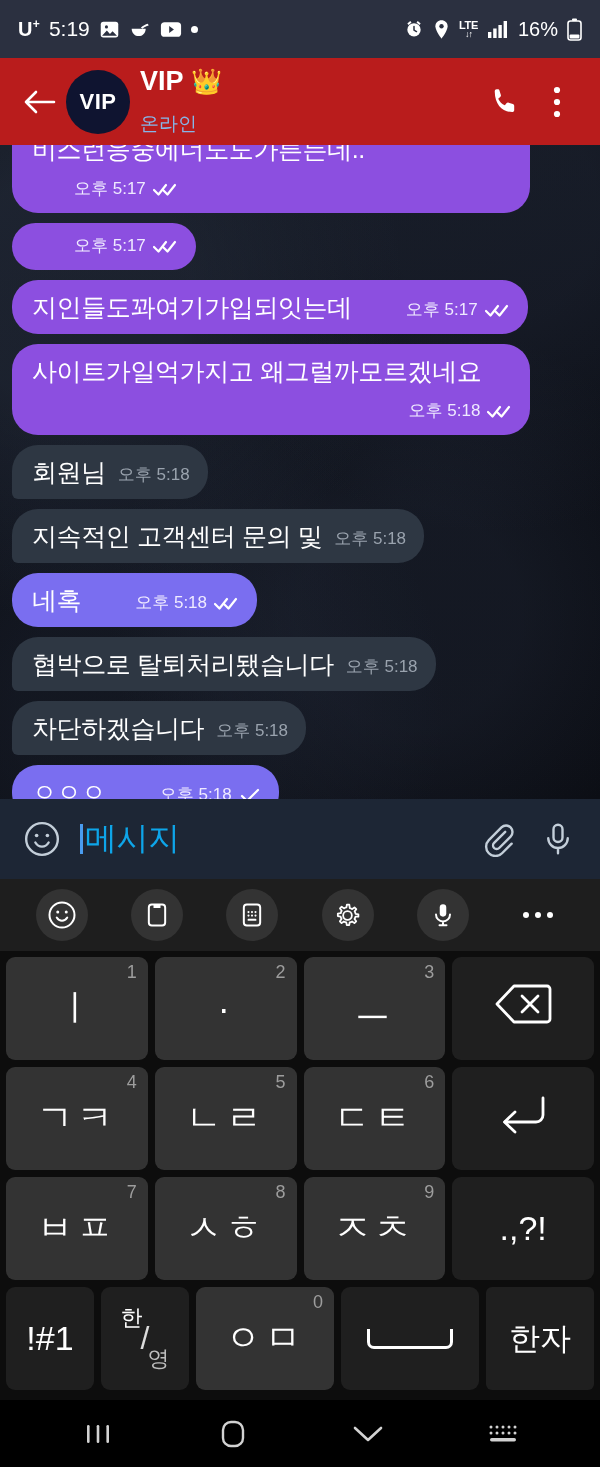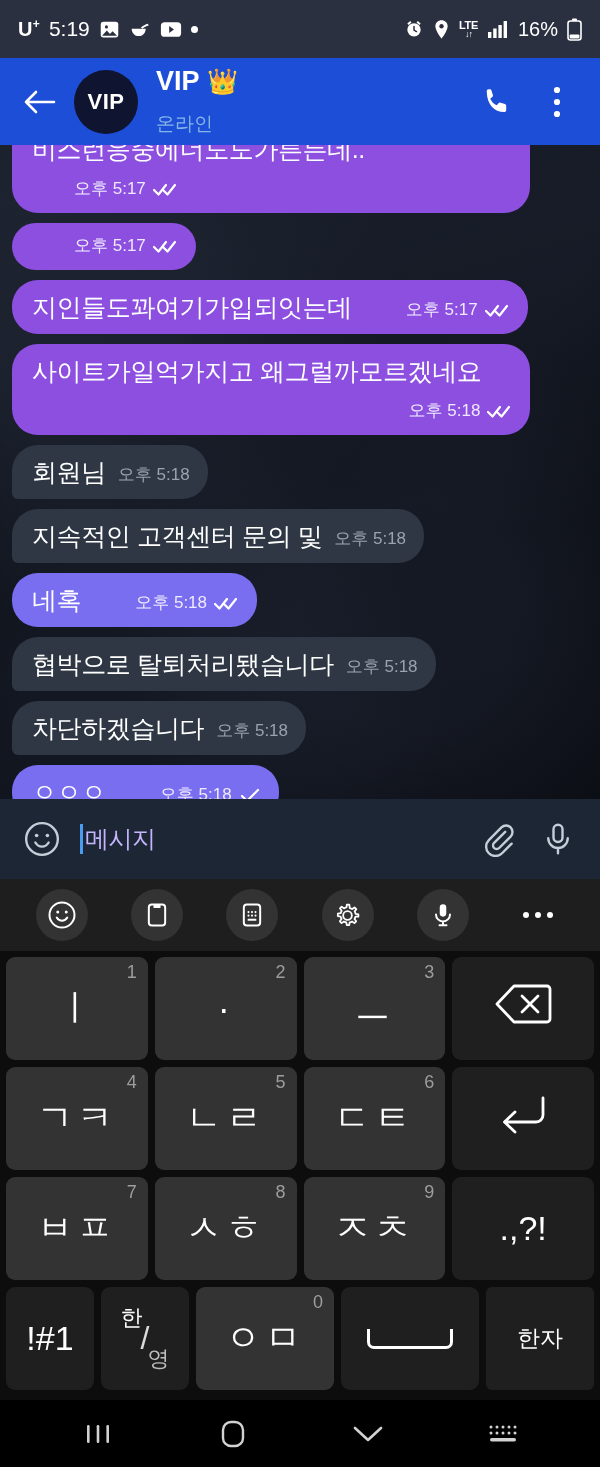--- a/index.html
+++ b/index.html
@@ -23,22 +23,22 @@
   .sb-time { font-size: 21px; font-weight: 500; }
   .sb-ico { display: inline-flex; align-items: center; justify-content: center; }
   .sb-dot { width: 7px; height: 7px; border-radius: 50%; background: #fff; }
   .lte-wrap { display: flex; flex-direction: column; align-items: center; line-height: 1; }
   .lte-txt { font-size: 11px; font-weight: 700; letter-spacing: -.3px; }
   .lte-arrows { font-size: 9px; letter-spacing: -1px; margin-top: -1px; }
   .batt-pct { font-size: 20px; font-weight: 500; }
 
   
   .appbar {
-    height: 87px; flex: 0 0 87px; background: #1d4ed8;
-    display: flex; align-items: center; padding: 0 20px; gap: 14px;
+    height: 87px; flex: 0 0 87px; background: #b91c1c;
+    display: flex; align-items: center; padding: 0 20px; gap: 6px;
   }
   .back-btn { width: 40px; height: 40px; display:flex; align-items:center; justify-content:center; flex:0 0 40px; }
   .avatar {
     width: 64px; height: 64px; border-radius: 50%; flex: 0 0 64px;
     background: #0f1430; display: flex; align-items: center; justify-content: center;
     color: #fff; font-size: 22px; font-weight: 700; letter-spacing: .5px;
   }
   .peer { flex: 1 1 auto; min-width: 0; margin-left: 4px; }
   .peer-name-row { display: flex; align-items: center; gap: 8px; }
   .peer-name { font-size: 27px; font-weight: 700; color: #fff; line-height: 1.15; }
@@ -84,21 +84,21 @@
   .meta.right { margin-left: auto; }
 
   
   .inputbar {
     flex: 0 0 80px; height: 80px; background: #1d2635;
     display: flex; align-items: center; padding: 0 20px; gap: 16px;
   }
   .ib-ico { width: 44px; height: 44px; display:flex; align-items:center; justify-content:center; flex:0 0 44px; }
   .ib-field { flex: 1 1 auto; display: flex; align-items: center; height: 44px; gap: 2px; min-width: 0; }
   .caret { width: 3px; height: 30px; background: #4a9cf0; flex: 0 0 3px; }
-  .placeholder { font-size: 24px; color: #c4b5fd; letter-spacing: -.5px; }
+  .placeholder { font-size: 32px; color: #0ea5e9; letter-spacing: -.5px; }
 
   
   .kb { flex: 0 0 auto; background: #1b1b1b; display: flex; flex-direction: column; }
   .kb-toolbar {
     height: 72px; flex: 0 0 72px; display: flex; align-items: center;
     justify-content: space-around; padding: 0 14px; background: #1e1e1e;
   }
   .kb-tool {
     width: 52px; height: 52px; border-radius: 50%; background: #333333;
     display: flex; align-items: center; justify-content: center; flex: 0 0 52px;
@@ -508,21 +508,21 @@
           <span class="slash">/</span>
           <span class="b">영</span>
         </div>
         <div class="key">
           <span class="num">0</span>
           <span>ㅇㅁ</span>
         </div>
         <div class="key fn">
           <span class="spacebar-mark"></span>
         </div>
-        <div class="key fn narrow" style="flex:0 0 108px;letter-spacing:0;font-size:23px;border-radius:6px;">
+        <div class="key fn narrow" style="flex:0 0 108px;letter-spacing:0;font-size:31px;border-radius:6px;">
           <span>한자</span>
         </div>
       </div>
 
     </div>
   </div>
 
   <div class="navbar">
     <div class="nav-ico">
       <svg width="34" height="30" viewBox="0 0 34 30">

